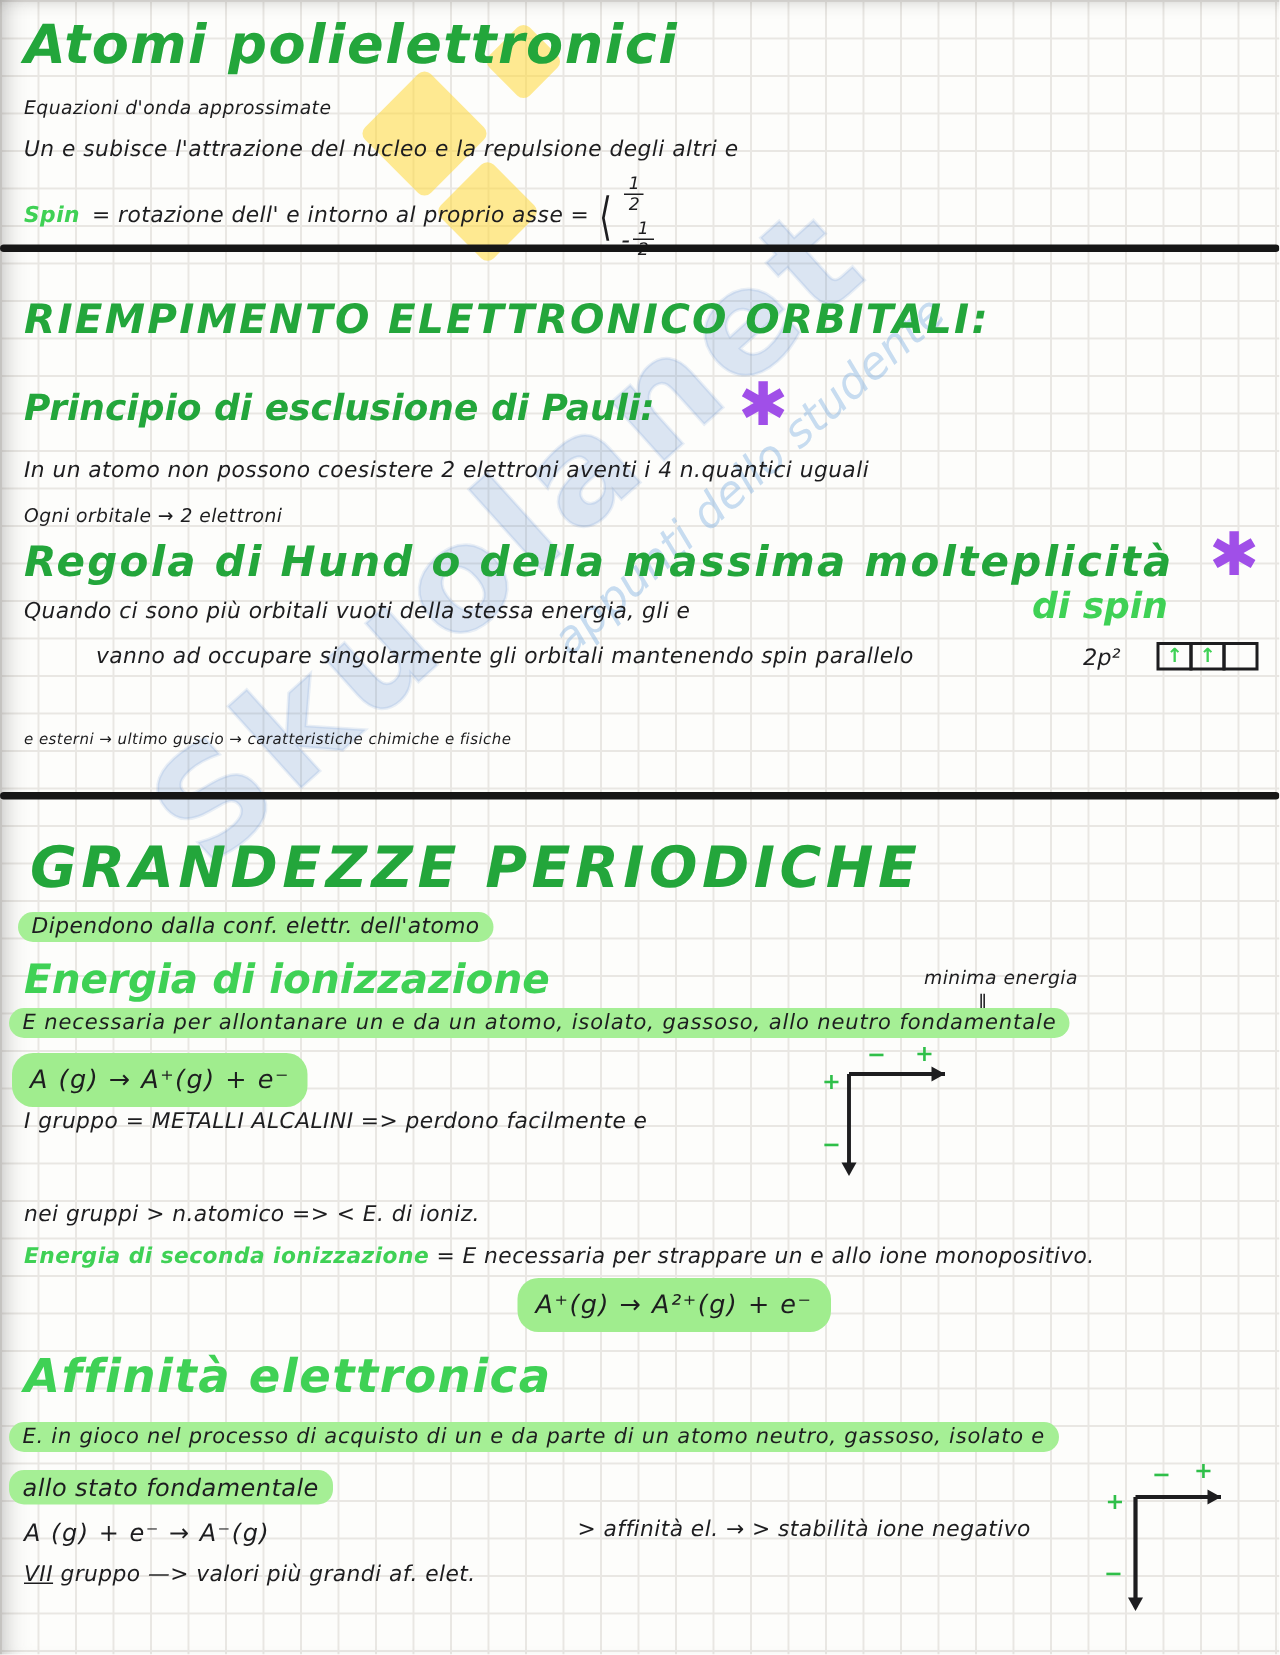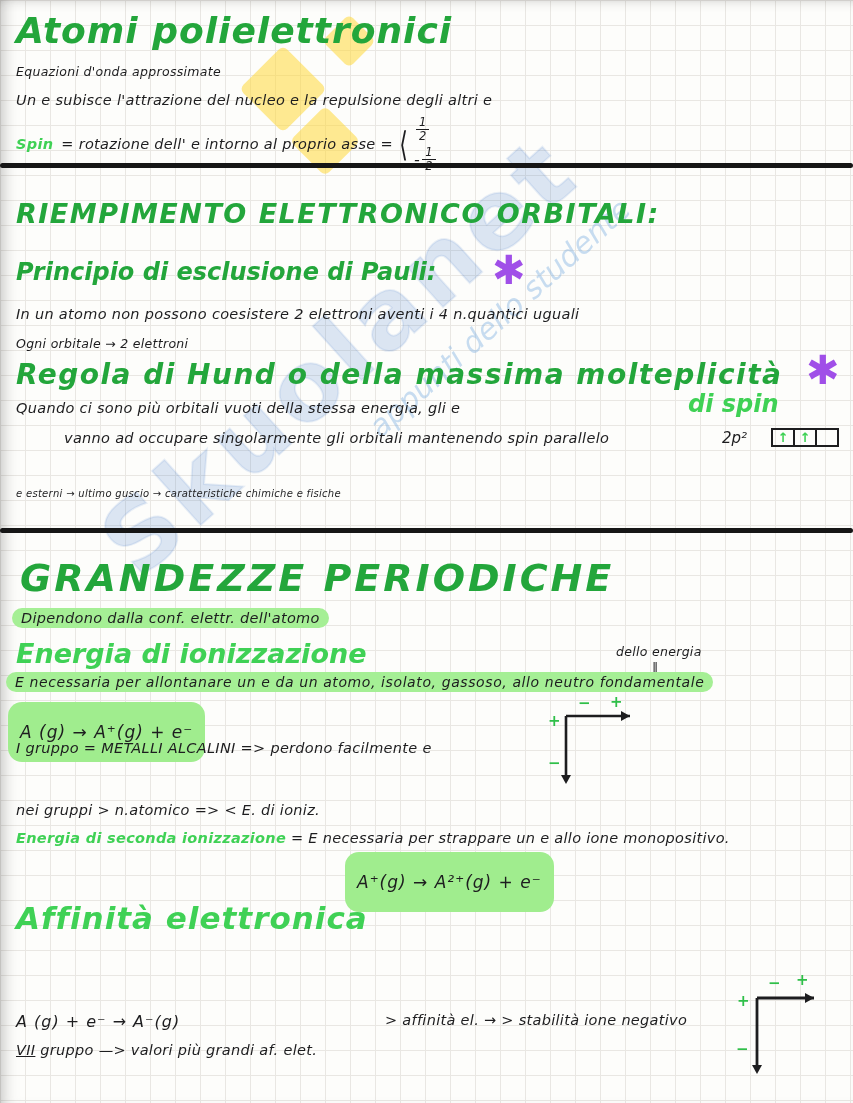--- a/index.html
+++ b/index.html
@@ -18,21 +18,21 @@
   .hw{font-style:italic;letter-spacing:.3px;}
   .green{color:#23a63b;}
   .bgreen{color:#3fd155;}
   .title1{font-size:36px;font-weight:bold;font-style:italic;letter-spacing:1px;}
   .title2{font-size:27px;font-weight:bold;font-style:italic;letter-spacing:1.5px;}
   .sub{font-size:24px;font-weight:bold;font-style:italic;}
   .body{font-size:14.5px;}
   .small{font-size:12.5px;}
   .star{color:#a04fe8;font-size:40px;line-height:1;font-weight:bold;}
   .hl{background:#a5ef95;border-radius:10px;padding:2px 9px;}
-  .pill{background:#a0ed8e;border-radius:14px;padding:20px 12px;}
+  .pill{background:#a0ed8e;border-radius:14px;padding:8px 12px;}
   .divider{left:0;width:853px;height:5px;background:#161616;border-radius:3px;}
   .eq{font-size:17px;font-style:italic;letter-spacing:1px;}
   .frac{display:inline-flex;flex-direction:column;align-items:center;font-size:11.5px;line-height:1.05;font-style:italic;}
   .frac .num{border-bottom:1.4px solid #1d1d1f;padding:0 3px 1px;}
   .spinrow{display:flex;align-items:center;gap:8px;}
   .brace{font-size:34px;transform:scaleX(.65);font-weight:200;margin:0 -4px;}
   .fr-col{display:inline-flex;flex-direction:column;gap:4px;align-items:flex-start;}
   .fr-item{display:inline-flex;align-items:center;gap:2px;}
   .orb-row{display:inline-flex;align-items:flex-end;gap:24px;font-style:italic;font-size:15px;}
   .orb-boxes{display:inline-flex;}
@@ -121,21 +121,21 @@
     </span>
   </div>
 
   <div class="abs hw body" style="left:16px;top:488px;font-size:10px;">e esterni → ultimo guscio → caratteristiche chimiche e fisiche</div>
 
   <div class="abs divider" style="top:528px;"></div>
 
   <div class="abs title1 green" style="left:20px;top:556px;font-size:38px;letter-spacing:3px;">GRANDEZZE PERIODICHE</div>
   <div class="abs hw body hl" style="left:12px;top:608px;">Dipendono dalla conf. elettr. dell'atomo</div>
   <div class="abs sub bgreen" style="left:16px;top:638px;font-size:27px;">Energia di ionizzazione</div>
-  <div class="abs hw small" style="left:616px;top:644px;">dello energia</div>
+  <div class="abs hw small" style="left:616px;top:644px;">minima energia</div>
   <div class="abs hw small" style="left:652px;top:660px;">‖</div>
   <div class="abs hw hl" style="left:6px;top:672px;font-size:14px;letter-spacing:.6px;">E necessaria per allontanare un e da un atomo, isolato, gassoso, allo neutro fondamentale</div>
   <div class="abs eq pill" style="left:8px;top:702px;">A (g) → A⁺(g) + e⁻</div>
 
   <div class="abs hw body" style="left:16px;top:740px;">I gruppo = METALLI ALCALINI =&gt; perdono facilmente e</div>
   <div class="abs hw body" style="left:16px;top:802px;">nei gruppi &gt; n.atomico  =&gt;  &lt; E. di ioniz.</div>
 
   <div class="abs hw body" style="left:16px;top:830px;">
     <span class="bgreen" style="font-weight:bold;">Energia di seconda ionizzazione</span>
     <span>= E necessaria per strappare un e allo ione monopositivo.</span>
@@ -147,20 +147,22 @@
     <path d="M92,22 l-9,-5 v10 z" fill="#1d1d1f"></path>
     <path d="M28,22 V82" stroke="#1d1d1f" stroke-width="2.6" fill="none"></path>
     <path d="M28,90 l-5,-9 h10 z" fill="#1d1d1f"></path>
     <text class="axis-label" x="40" y="14">−</text>
     <text class="axis-label" x="72" y="13">+</text>
     <text class="axis-label" x="10" y="32">+</text>
     <text class="axis-label" x="10" y="74">−</text>
   </svg>
 
   <div class="abs title1 bgreen" style="left:16px;top:900px;font-size:31px;">Affinità elettronica</div>
+  <div class="abs hw hl" style="left:6px;top:948px;font-size:14px;letter-spacing:.5px;">E. in gioco nel processo di acquisto di un e da parte di un atomo neutro, gassoso, isolato e</div>
+  <div class="abs hw hl" style="left:6px;top:980px;">allo stato fondamentale</div>
   <div class="abs eq" style="left:16px;top:1012px;font-size:16px;">A (g) + e⁻ → A⁻(g)</div>
   <div class="abs hw body" style="left:385px;top:1012px;">&gt; affinità el. → &gt; stabilità ione negativo</div>
   <div class="abs hw body" style="left:16px;top:1042px;"><span class="u">VII</span><span> gruppo —&gt; valori più grandi af. elet.</span></div>
 
   <svg class="abs" style="left:712px;top:958px;" width="130" height="125">
     <path d="M45,40 H102" stroke="#1d1d1f" stroke-width="2.8" fill="none"></path>
     <path d="M102,40 l-9,-5 v10 z" fill="#1d1d1f"></path>
     <path d="M45,40 V108" stroke="#1d1d1f" stroke-width="2.8" fill="none"></path>
     <path d="M45,116 l-5,-9 h10 z" fill="#1d1d1f"></path>
     <text class="axis-label" x="56" y="30">−</text>

